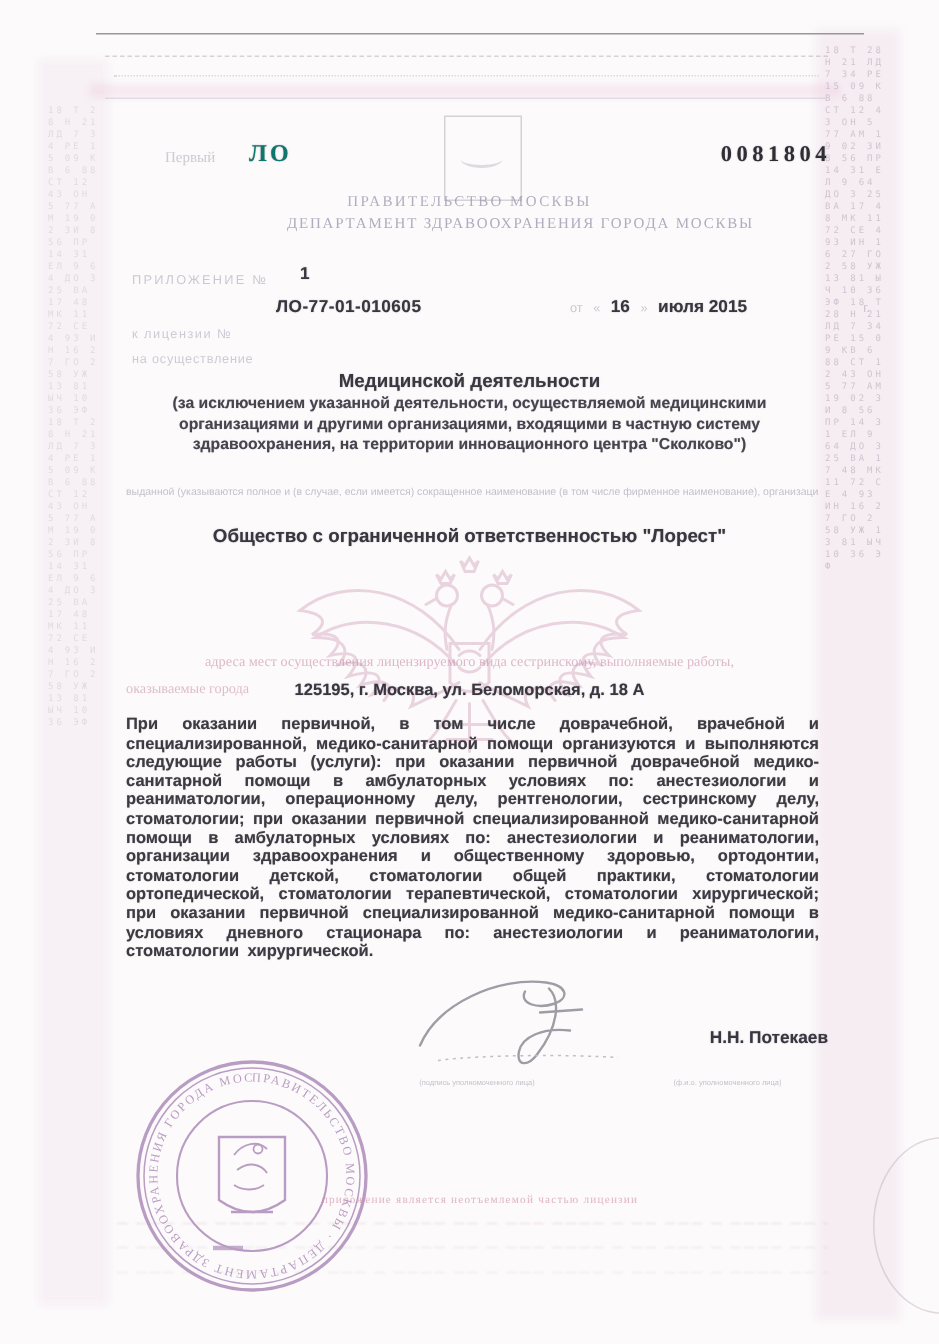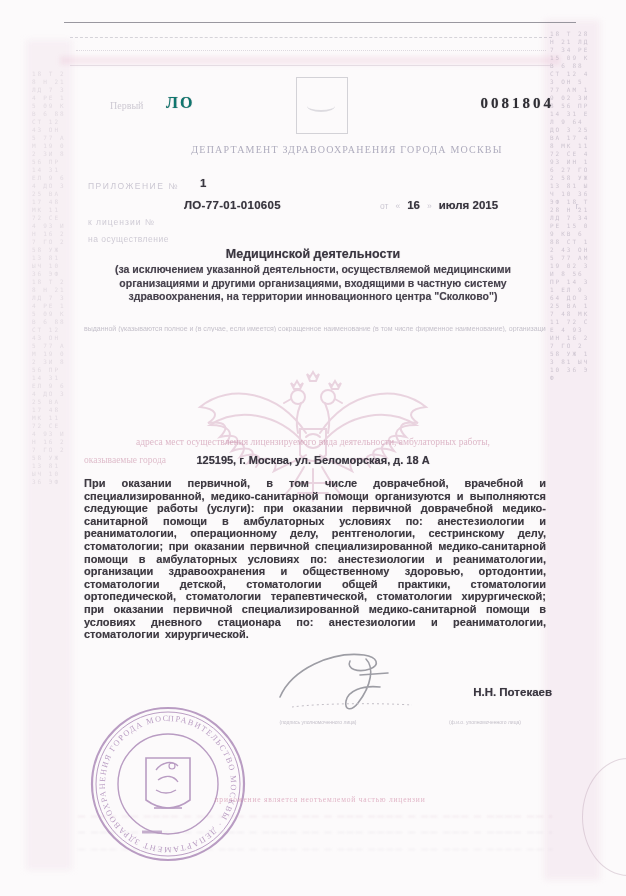--- a/index.html
+++ b/index.html
@@ -90,39 +90,41 @@
   <div class="abs micro micro-right">18 Т 28 Н 21 ЛД 7 34 РЕ 15 09 КВ 6 88 СТ 12 43 ОН 5 77 АМ 19 02 ЗИ 8 56 ПР 14 31 ЕЛ 9 64 ДО 3 25 ВА 17 48 МК 11 72 СЕ 4 93 ИН 16 27 ГО 2 58 УЖ 13 81 ЫЧ 10 36 ЭФ 18 Т 28 Н 21 ЛД 7 34 РЕ 15 09 КВ 6 88 СТ 12 43 ОН 5 77 АМ 19 02 ЗИ 8 56 ПР 14 31 ЕЛ 9 64 ДО 3 25 ВА 17 48 МК 11 72 СЕ 4 93 ИН 16 27 ГО 2 58 УЖ 13 81 ЫЧ 10 36 ЭФ</div>
   <div class="abs micro micro-left">18 Т 28 Н 21 ЛД 7 34 РЕ 15 09 КВ 6 88 СТ 12 43 ОН 5 77 АМ 19 02 ЗИ 8 56 ПР 14 31 ЕЛ 9 64 ДО 3 25 ВА 17 48 МК 11 72 СЕ 4 93 ИН 16 27 ГО 2 58 УЖ 13 81 ЫЧ 10 36 ЭФ 18 Т 28 Н 21 ЛД 7 34 РЕ 15 09 КВ 6 88 СТ 12 43 ОН 5 77 АМ 19 02 ЗИ 8 56 ПР 14 31 ЕЛ 9 64 ДО 3 25 ВА 17 48 МК 11 72 СЕ 4 93 ИН 16 27 ГО 2 58 УЖ 13 81 ЫЧ 10 36 ЭФ</div>
 
   <div class="abs series-label">Первый</div>
   <div class="abs series-value">ЛО</div>
   <div class="abs emblem-box">
     <div class="emblem-squiggle"></div>
   </div>
   <div class="abs doc-number">0081804</div>
 
+  <div class="abs gov-line">ПРАВИТЕЛЬСТВО МОСКВЫ</div>
   <div class="abs dept-line">ДЕПАРТАМЕНТ ЗДРАВООХРАНЕНИЯ ГОРОДА МОСКВЫ</div>
 
   <div class="abs annex-label">ПРИЛОЖЕНИЕ №</div>
   <div class="abs annex-number">1</div>
   <div class="abs lic-label">к лицензии №</div>
   <div class="abs lic-number">ЛО-77-01-010605</div>
   <div class="abs date-row">
     <span class="fl">от</span>
     <span class="fl">«</span>
     <span class="b">16</span>
     <span class="fl">»</span>
     <span class="b">июля 2015</span>
     <span class="fl date-g">г.</span>
   </div>
   <div class="abs osush-label">на осуществление</div>
 
   <div class="abs act-title">Медицинской деятельности</div>
   <div class="abs act-subtitle">(за исключением указанной деятельности, осуществляемой медицинскими организациями и другими организациями, входящими в частную систему здравоохранения, на территории инновационного центра "Сколково")</div>
   <div class="abs issued-caption">выданной (указываются полное и (в случае, если имеется) сокращенное наименование (в том числе фирменное наименование), организационно-правовая форма юридического лица)</div>
+  <div class="abs org-name">Общество с ограниченной ответственностью "Лорест"</div>
 
   <svg class="abs eagle" width="254" height="148" viewBox="0 0 254 148">
     <g fill="none" stroke="#d8aec4" stroke-width="2" stroke-linecap="round">
 
       <path d="M120,70 C92,28 44,20 14,44 C30,46 34,52 22,60 C40,58 44,64 34,74 C52,70 56,76 46,88 C66,82 72,88 62,100 C84,92 94,96 88,108 C104,100 114,96 120,92"></path>
       <path d="M118,80 C92,50 52,44 24,62 C44,62 48,70 40,80 C58,76 62,84 54,94 C72,88 78,94 70,104"></path>
 
       <path d="M134,70 C162,28 210,20 240,44 C224,46 220,52 232,60 C214,58 210,64 220,74 C202,70 198,76 208,88 C188,82 182,88 192,100 C170,92 160,96 166,108 C150,100 140,96 134,92"></path>
       <path d="M136,80 C162,50 202,44 230,62 C210,62 206,70 214,80 C196,76 192,84 200,94 C182,88 176,94 184,104"></path>
 
@@ -135,21 +137,21 @@
 
       <path d="M115,40 C110,52 110,60 112,70 M139,40 C144,52 144,60 142,70"></path>
       <path d="M114,66 h26 v26 q-13,12 -26,0 z"></path>
       <path d="M120,74 c4,-4 10,-4 14,0 m-14,8 c4,4 10,4 14,0"></path>
 
       <path d="M118,104 C110,118 104,128 96,134 M127,106 L127,138 M136,104 C144,118 150,128 158,134"></path>
       <path d="M108,120 h38 m-34,10 h30"></path>
     </g>
   </svg>
 
-  <div class="abs addr-caption1">адреса мест осуществления лицензируемого вида деятельности, амбулаторных работы,</div>
+  <div class="abs addr-caption1">адреса мест осуществления лицензируемого вида сестринскому, выполняемые работы,</div>
   <div class="abs addr-caption2">оказываемые города</div>
   <div class="abs address">125195, г. Москва, ул. Беломорская, д. 18 А</div>
 
   <div class="abs works">При оказании первичной, в том числе доврачебной, врачебной и специализированной, медико-санитарной помощи организуются и выполняются следующие работы (услуги): при оказании первичной доврачебной медико-санитарной помощи в амбулаторных условиях по: анестезиологии и реаниматологии, операционному делу, рентгенологии, сестринскому делу, стоматологии; при оказании первичной специализированной медико-санитарной помощи в амбулаторных условиях по: анестезиологии и реаниматологии, организации здравоохранения и общественному здоровью, ортодонтии, стоматологии детской, стоматологии общей практики, стоматологии ортопедической, стоматологии терапевтической, стоматологии хирургической; при оказании первичной специализированной медико-санитарной помощи в условиях дневного стационара по: анестезиологии и реаниматологии, стоматологии хирургической.</div>
 
 
   <svg class="abs signature-svg" width="175" height="75" viewBox="0 0 175 75">
     <g fill="none" stroke="#8d8d96" stroke-width="1.6" stroke-linecap="round">
       <path d="M18,52 C30,24 70,6 102,10 C116,12 118,20 108,24 C96,28 84,24 88,16"></path>
       <path d="M104,14 C112,22 110,40 96,58 C90,66 82,66 84,56 C86,46 100,40 118,42"></path>

